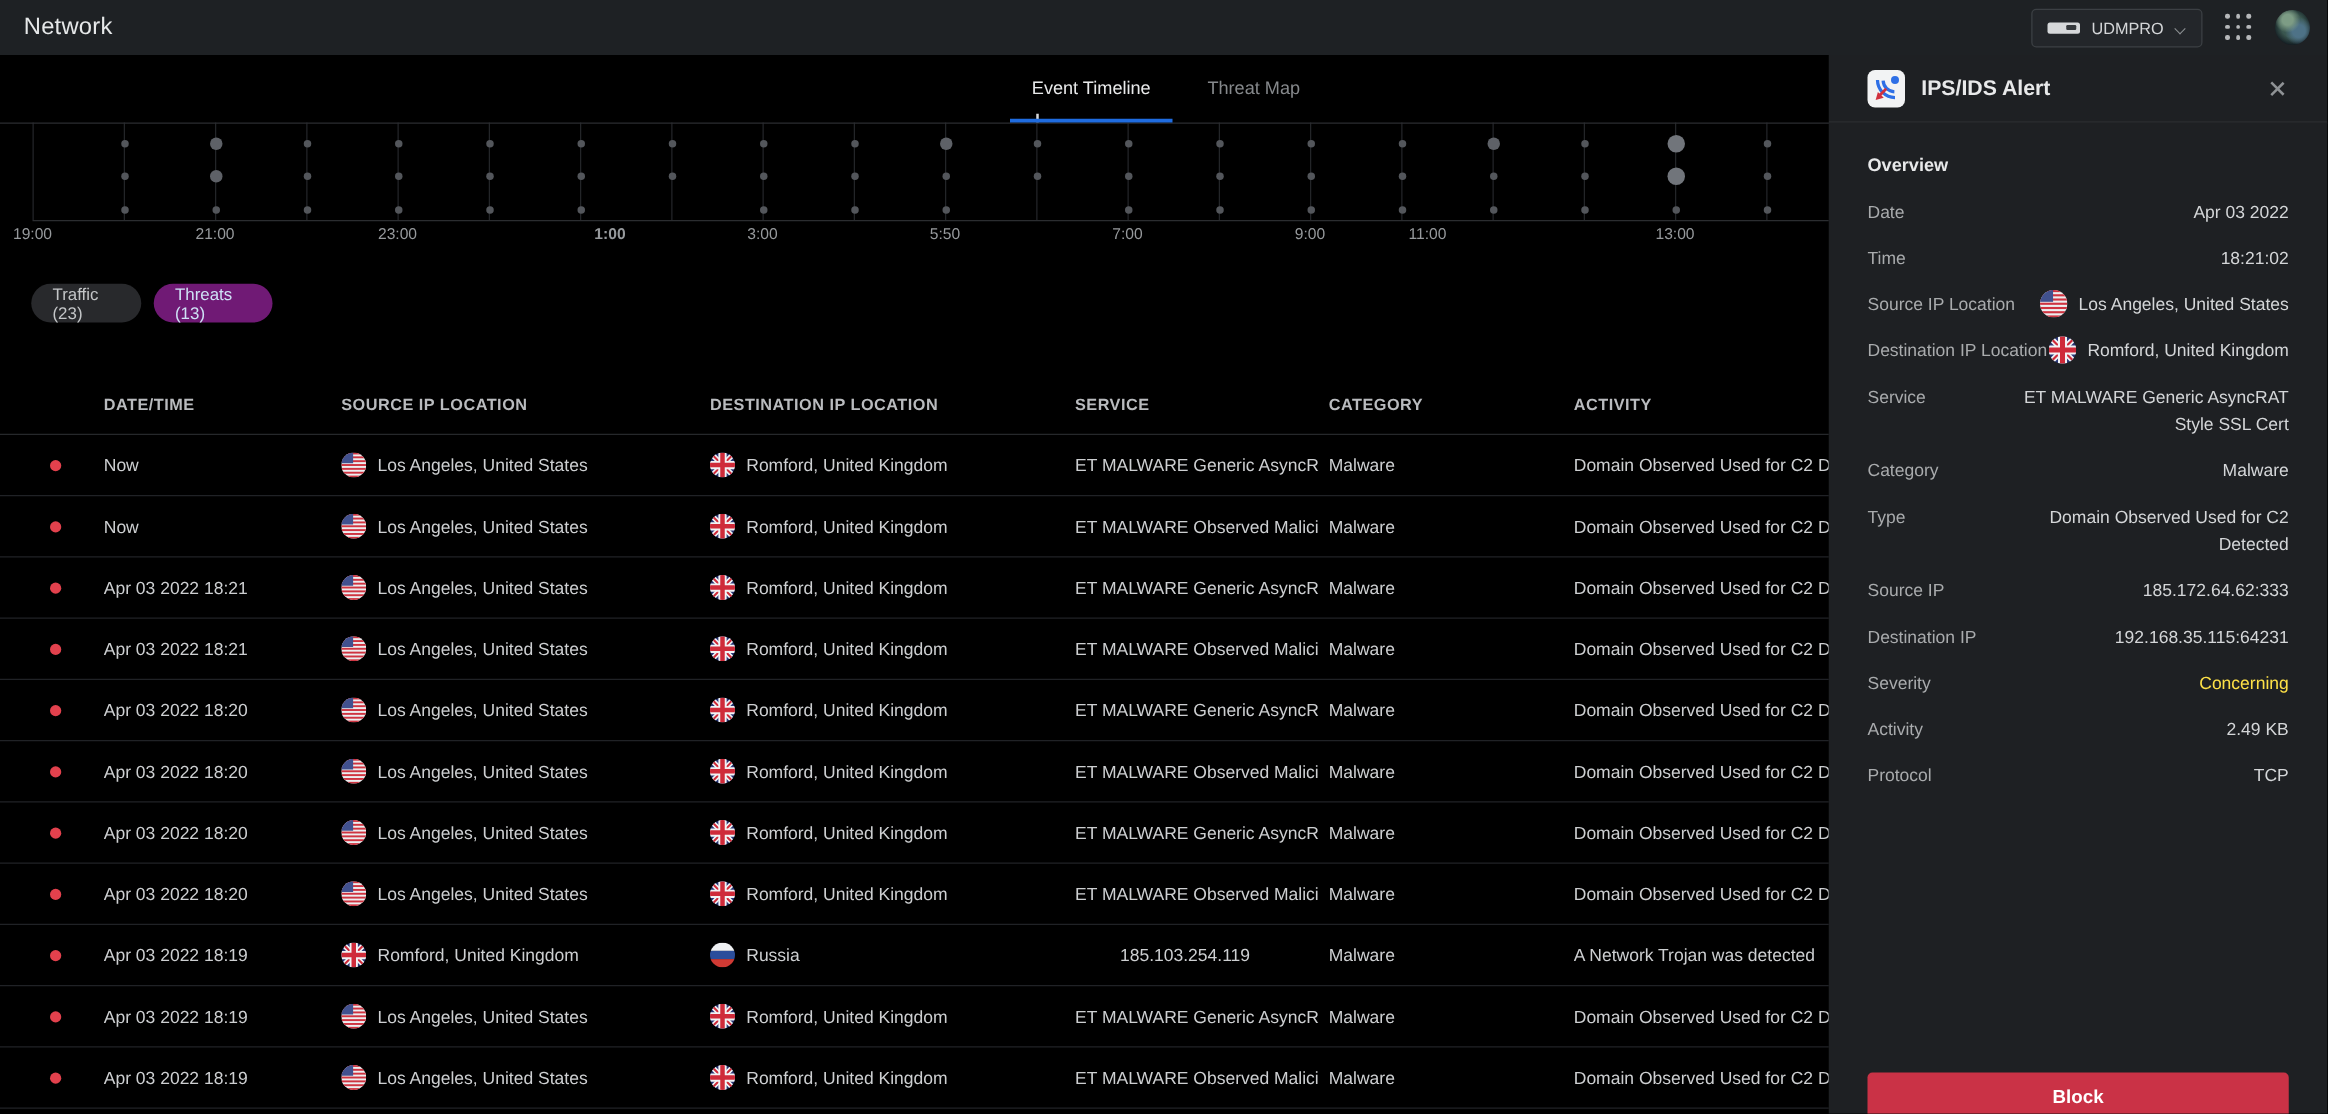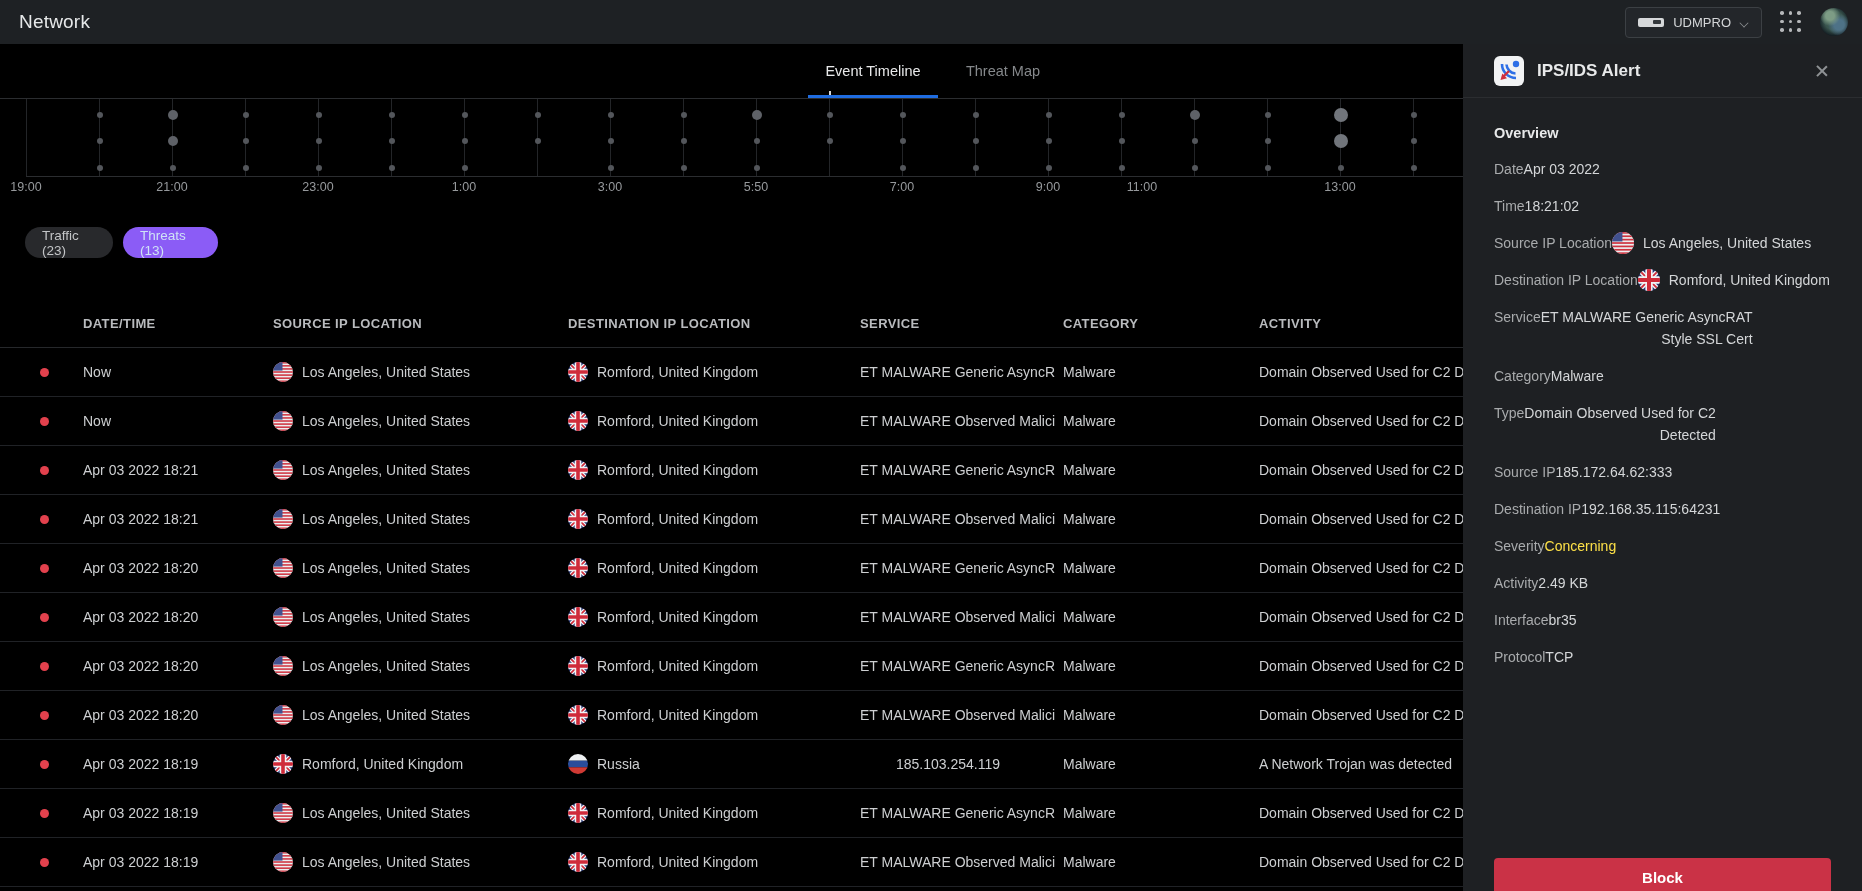--- a/index.html
+++ b/index.html
@@ -40,21 +40,21 @@
   .tl-dot.s2{width:10px;height:10px;background:#5e6167;}
   .tl-dot.s3{width:14px;height:14px;background:#71757b;}
   .tl-marker{position:absolute;width:2px;height:7px;top:-7px;background:#d6d8da;transform:translateX(-50%);}
   .tl-axis-bottom{position:absolute;left:26px;top:78px;width:1437px;height:1px;background:#2b2d30;}
   .tl-label{position:absolute;top:82px;width:70px;margin-left:-35px;text-align:center;
             font-size:12.5px;color:#96999c;}
   
   .pill{position:absolute;top:227px;height:31px;border-radius:16px;display:flex;align-items:center;
         justify-content:center;font-size:13.5px;cursor:pointer;padding:0 17px;box-sizing:border-box;}
   .pill-traffic{left:25px;width:88px;background:#28292c;color:#c3c5c7;}
-  .pill-threats{left:123px;width:95px;background:#8b5cf6;color:#cfe2f6;}
+  .pill-threats{left:123px;width:95px;background:#701a75;color:#cfe2f6;}
   
   .table{position:absolute;left:0;top:300px;width:1463px;}
   .thead{position:relative;height:47px;border-bottom:1px solid #26282b;}
   .th{position:absolute;top:0;height:47px;display:flex;align-items:center;
       font-size:13px;font-weight:700;color:#b9bbbe;letter-spacing:.4px;white-space:nowrap;}
   .trow{position:relative;height:48px;border-bottom:1px solid #202226;cursor:pointer;}
   .cell{position:absolute;top:0;height:48px;display:flex;align-items:center;font-size:14px;color:#cdcfd1;
         white-space:nowrap;overflow:hidden;}
   .tdot{position:absolute;left:40px;top:50%;width:9px;height:9px;margin-top:-4.5px;border-radius:50%;background:#e2414d;}
   .flag{width:20px;height:20px;border-radius:50%;overflow:hidden;flex:0 0 auto;margin-right:9px;}
@@ -66,21 +66,21 @@
   .ips-icon{width:30px;height:30px;border-radius:6px;background:#f2f3f4;margin-right:13px;flex:0 0 auto;}
   .panel-title{font-size:17px;font-weight:700;color:#e8e9ea;}
   .panel-close{margin-left:auto;width:18px;height:18px;cursor:pointer;position:relative;}
   .panel-close::before,.panel-close::after{content:"";position:absolute;left:8px;top:2px;width:1.6px;height:14px;background:#8f9295;}
   .panel-close::before{transform:rotate(45deg);}
   .panel-close::after{transform:rotate(-45deg);}
   .panel-body{padding:24px 31px 0 31px;}
   .section-title{font-size:14.5px;font-weight:700;color:#e8e9ea;line-height:22px;margin-bottom:14px;}
   .prow{display:flex;align-items:flex-start;margin-bottom:15px;min-height:22px;}
   .plabel{font-size:14px;color:#a9abad;line-height:22px;white-space:nowrap;}
-  .pvalue{margin-left:auto;display:flex;align-items:center;justify-content:flex-start;gap:9px;flex:1;}
+  .pvalue{margin-left:auto;display:flex;align-items:center;justify-content:flex-end;gap:9px;flex:1;}
   .pvalue .flag{width:22px;height:22px;margin-right:0;}
   .pvalue-text{font-size:14px;color:#d4d6d8;line-height:22px;text-align:right;white-space:pre-line;}
   .block-btn{position:absolute;left:31px;width:337px;top:814px;height:44px;background:#ca3246;border-radius:4px;
              color:#fff;font-size:15px;font-weight:700;display:flex;align-items:flex-start;justify-content:center;
              padding-top:11px;box-sizing:border-box;cursor:pointer;}
 </style>
 </head>
 <body>
 
 <div class="topbar">
@@ -141,21 +141,21 @@
     <div class="tl-col" style="left: 391px;">
       <div class="tl-dot s1" style="left: 0.5px; top: 17px;"></div>
       <div class="tl-dot s1" style="left: 0.5px; top: 43px;"></div>
       <div class="tl-dot s1" style="left: 0.5px; top: 70px;"></div>
     </div>
     <div class="tl-col" style="left: 464px;">
       <div class="tl-dot s1" style="left: 0.5px; top: 17px;"></div>
       <div class="tl-dot s1" style="left: 0.5px; top: 43px;"></div>
       <div class="tl-dot s1" style="left: 0.5px; top: 70px;"></div>
     </div>
-    <div class="tl-label" style="left: 464px;">1:00</div>
+    <div class="tl-label" style="left: 488px; font-weight: bold;">1:00</div>
     <div class="tl-col" style="left: 537px;">
       <div class="tl-dot s1" style="left: 0.5px; top: 17px;"></div>
       <div class="tl-dot s1" style="left: 0.5px; top: 43px;"></div>
     </div>
     <div class="tl-col" style="left: 610px;">
       <div class="tl-dot s1" style="left: 0.5px; top: 17px;"></div>
       <div class="tl-dot s1" style="left: 0.5px; top: 43px;"></div>
       <div class="tl-dot s1" style="left: 0.5px; top: 70px;"></div>
     </div>
     <div class="tl-label" style="left: 610px;">3:00</div>
@@ -753,26 +753,20 @@
     </span>
   </div>
 
   <div class="prow">
     <span class="plabel">Activity</span>
     <span class="pvalue">
       <span class="pvalue-text">2.49 KB</span>
     </span>
   </div>
 
-  <div class="prow">
-    <span class="plabel">Interface</span>
-    <span class="pvalue">
-      <span class="pvalue-text">br35</span>
-    </span>
-  </div>
 
   <div class="prow">
     <span class="plabel">Protocol</span>
     <span class="pvalue">
       <span class="pvalue-text">TCP</span>
     </span>
   </div>
 </div>
   </div>
   <div class="block-btn">Block</div>

